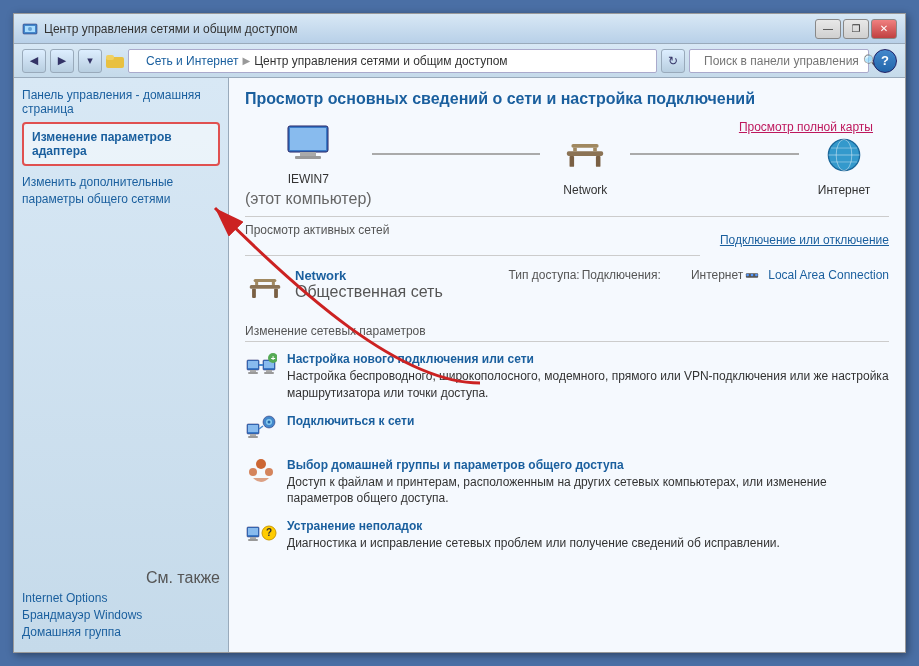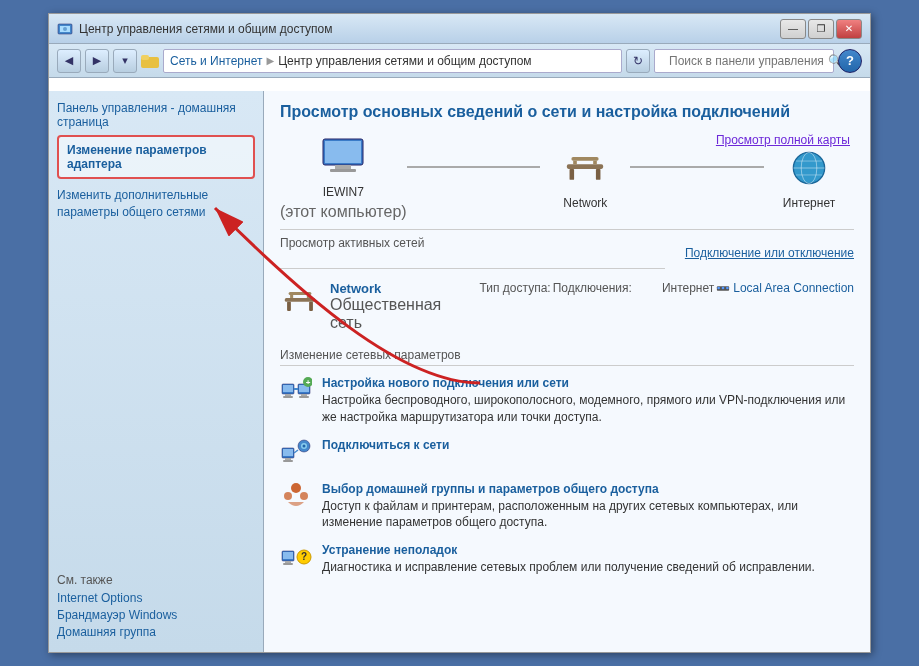--- a/index.html
+++ b/index.html
@@ -5,21 +5,21 @@
     * { box-sizing: border-box; margin: 0; padding: 0; }
     body {
       font-family: 'Segoe UI', Tahoma, Geneva, Verdana, sans-serif;
       font-size: 12px;
       background: #4a6fa5;
       width: 919px;
       height: 666px;
       overflow: hidden;
     }
     .window {
-      width: 823px;
+      width: 893px;
       height: 640px;
       margin: 13px auto;
       background: #fff;
       border: 1px solid #999;
       box-shadow: 2px 2px 8px rgba(0,0,0,0.4);
       display: flex;
       flex-direction: column;
     }
     .title-bar {
       background: linear-gradient(to bottom, #d8e8f5 0%, #b8d0e8 100%);
@@ -81,21 +81,21 @@
       color: #336;
     }
     .breadcrumb-bar {
       flex: 1;
       height: 24px;
       background: #fff;
       border: 1px solid #aac;
       border-radius: 2px;
       display: flex;
       align-items: center;
-      padding: 0 6px;
+      padding: 0 17px;
       gap: 4px;
       font-size: 12px;
       color: #336699;
     }
     .refresh-btn {
       width: 24px;
       height: 24px;
       border: 1px solid #9ab;
       border-radius: 3px;
       background: linear-gradient(to bottom, #ddeeff, #b8cee0);
@@ -136,21 +136,20 @@
       display: flex;
       align-items: center;
       justify-content: center;
       cursor: pointer;
       border: 1px solid #226;
     }
     .content-area {
       display: flex;
       flex: 1;
       overflow: hidden;
-      margin-top: 13px;
     }
     .sidebar {
       width: 215px;
       background: linear-gradient(to bottom, #d8e8f5 0%, #c5daea 100%);
       border-right: 1px solid #9ab;
       padding: 10px 8px;
       display: flex;
       flex-direction: column;
     }
     .sidebar-home-link {
@@ -181,23 +180,24 @@
       cursor: pointer;
       text-decoration: none;
       margin-bottom: 4px;
       display: block;
       line-height: 1.4;
     }
     .sidebar-also {
       margin-top: auto;
     }
     .sidebar-also-title {
-      font-size: 12px;
+      font-size: 16px;
       color: #555;
       margin-bottom: 4px;
+      text-align: right;
     }
     .sidebar-also-link {
       color: #1a5f9e;
       font-size: 12px;
       cursor: pointer;
       display: block;
       margin-bottom: 3px;
     }
     .main-content {
       flex: 1;
@@ -215,23 +215,23 @@
       display: flex;
       align-items: center;
       gap: 0;
       margin-bottom: 6px;
       padding-bottom: 8px;
       border-bottom: 1px solid #ccc;
       position: relative;
     }
     .view-full-map {
       position: absolute;
-      right: 4px;
+      right: 16px;
       top: 0;
-      color: #6d28d9;
+      color: #be185d;
       font-size: 12px;
       text-decoration: underline;
       cursor: pointer;
     }
     .net-node {
       display: flex;
       flex-direction: column;
       align-items: center;
       gap: 4px;
       min-width: 90px;
@@ -325,21 +325,21 @@
       font-size: 12px;
       color: #555;
     }
     .meta-value-link {
       color: #1a5f9e;
       font-size: 12px;
       text-decoration: none;
       cursor: pointer;
       display: flex;
       align-items: flex-start;
-      gap: 3px;
+      gap: 9px;
     }
     .change-section-title {
       font-size: 12px;
       color: #555;
       border-bottom: 1px solid #ccc;
       padding-bottom: 3px;
       margin-bottom: 10px;
     }
     .action-item {
       display: flex;

